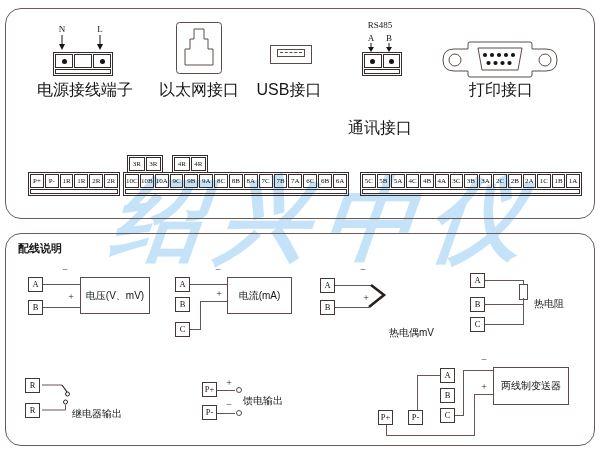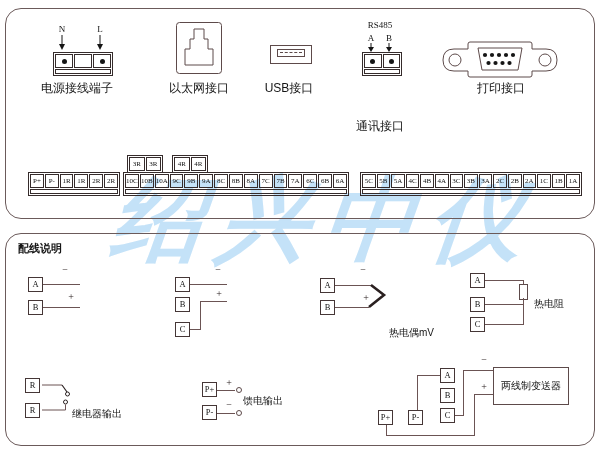--- a/index.html
+++ b/index.html
@@ -1,21 +1,21 @@
 <!DOCTYPE html>
 <html><head>
 <meta charset="utf-8">
 <style>
   html,body{margin:0;padding:0;background:#fff;}
   #root{position:relative;width:600px;height:451px;overflow:hidden;background:#fff;
         font-family:"Liberation Sans",sans-serif;color:#151515;}
   .wm{position:absolute;left:112px;top:173px;font-size:92px;line-height:1;font-weight:bold;
       font-style:italic;letter-spacing:14px;color:#c4e2f8;transform:skewX(-6deg);white-space:nowrap;}
   .panel{position:absolute;border:1px solid #6b5a5a;border-radius:16px;background:transparent;}
-  .cap{position:absolute;font-size:12px;text-align:center;color:#151515;white-space:nowrap;}
+  .cap{position:absolute;font-size:16px;text-align:center;color:#151515;white-space:nowrap;}
   .sterm{position:absolute;font-family:"Liberation Serif",serif;font-size:9px;text-align:center;color:#151515;}
   .sign{position:absolute;font-family:"Liberation Serif",serif;font-size:10px;text-align:center;color:#2a2020;width:14px;}
   .term{position:absolute;width:13px;height:13px;border:1px solid #453636;
         font-family:"Liberation Serif",serif;font-size:8.5px;line-height:13px;text-align:center;color:#151515;}
   .bigbox{position:absolute;border:1px solid #5d4a4a;display:flex;align-items:center;justify-content:center;
           font-size:10px;color:#111;white-space:nowrap;}
   .wire{position:absolute;background:#6b5353;}
   .hw{height:1px;} .vw{width:1px;}
   .oc{position:absolute;width:4px;height:4px;border:1px solid #5d4a4a;border-radius:50%;background:transparent;}
   .strip{position:absolute;border:1px solid #352b2b;padding:1px;background:transparent;}
@@ -182,30 +182,32 @@
 
   <div class="panel" style="left:5px;top:233px;width:588px;height:211px;"></div>
   <div class="dlabel" style="left:18px;top:241px;font-size:11px;font-weight:bold;">配线说明</div>
 
   <div class="term" style="left:28px;top:277px;">A</div>
   <div class="term" style="left:28px;top:300px;">B</div>
   <div class="wire hw" style="left:43px;top:284px;width:37px;"></div>
   <div class="wire hw" style="left:43px;top:307px;width:37px;"></div>
   <div class="sign" style="left:58px;top:264px;">−</div>
   <div class="sign" style="left:64px;top:291px;">+</div>
+  <div class="bigbox" style="left:80px;top:277px;width:68px;height:35px;">电压(V、mV)</div>
 
   <div class="term" style="left:175px;top:277px;">A</div>
   <div class="term" style="left:175px;top:297px;">B</div>
   <div class="term" style="left:175px;top:322px;">C</div>
   <div class="wire hw" style="left:190px;top:284px;width:37px;"></div>
   <div class="wire hw" style="left:190px;top:329px;width:10px;"></div>
   <div class="wire vw" style="left:200px;top:301px;height:29px;"></div>
   <div class="wire hw" style="left:200px;top:301px;width:27px;"></div>
   <div class="sign" style="left:211px;top:264px;">−</div>
   <div class="sign" style="left:212px;top:288px;">+</div>
+  <div class="bigbox" style="left:227px;top:277px;width:63px;height:35px;">电流(mA)</div>
 
   <div class="term" style="left:320px;top:278px;">A</div>
   <div class="term" style="left:320px;top:300px;">B</div>
   <div class="wire hw" style="left:335px;top:285px;width:36px;"></div>
   <div class="wire hw" style="left:335px;top:307px;width:34px;"></div>
   <svg style="left:368px;top:278px;" width="22" height="34">
     <path d="M3,7 L16,17 L1,29" fill="none" stroke="#2a2020" stroke-width="2.6"></path>
   </svg>
   <div class="sign" style="left:356px;top:264px;">−</div>
   <div class="sign" style="left:359px;top:292px;">+</div>

